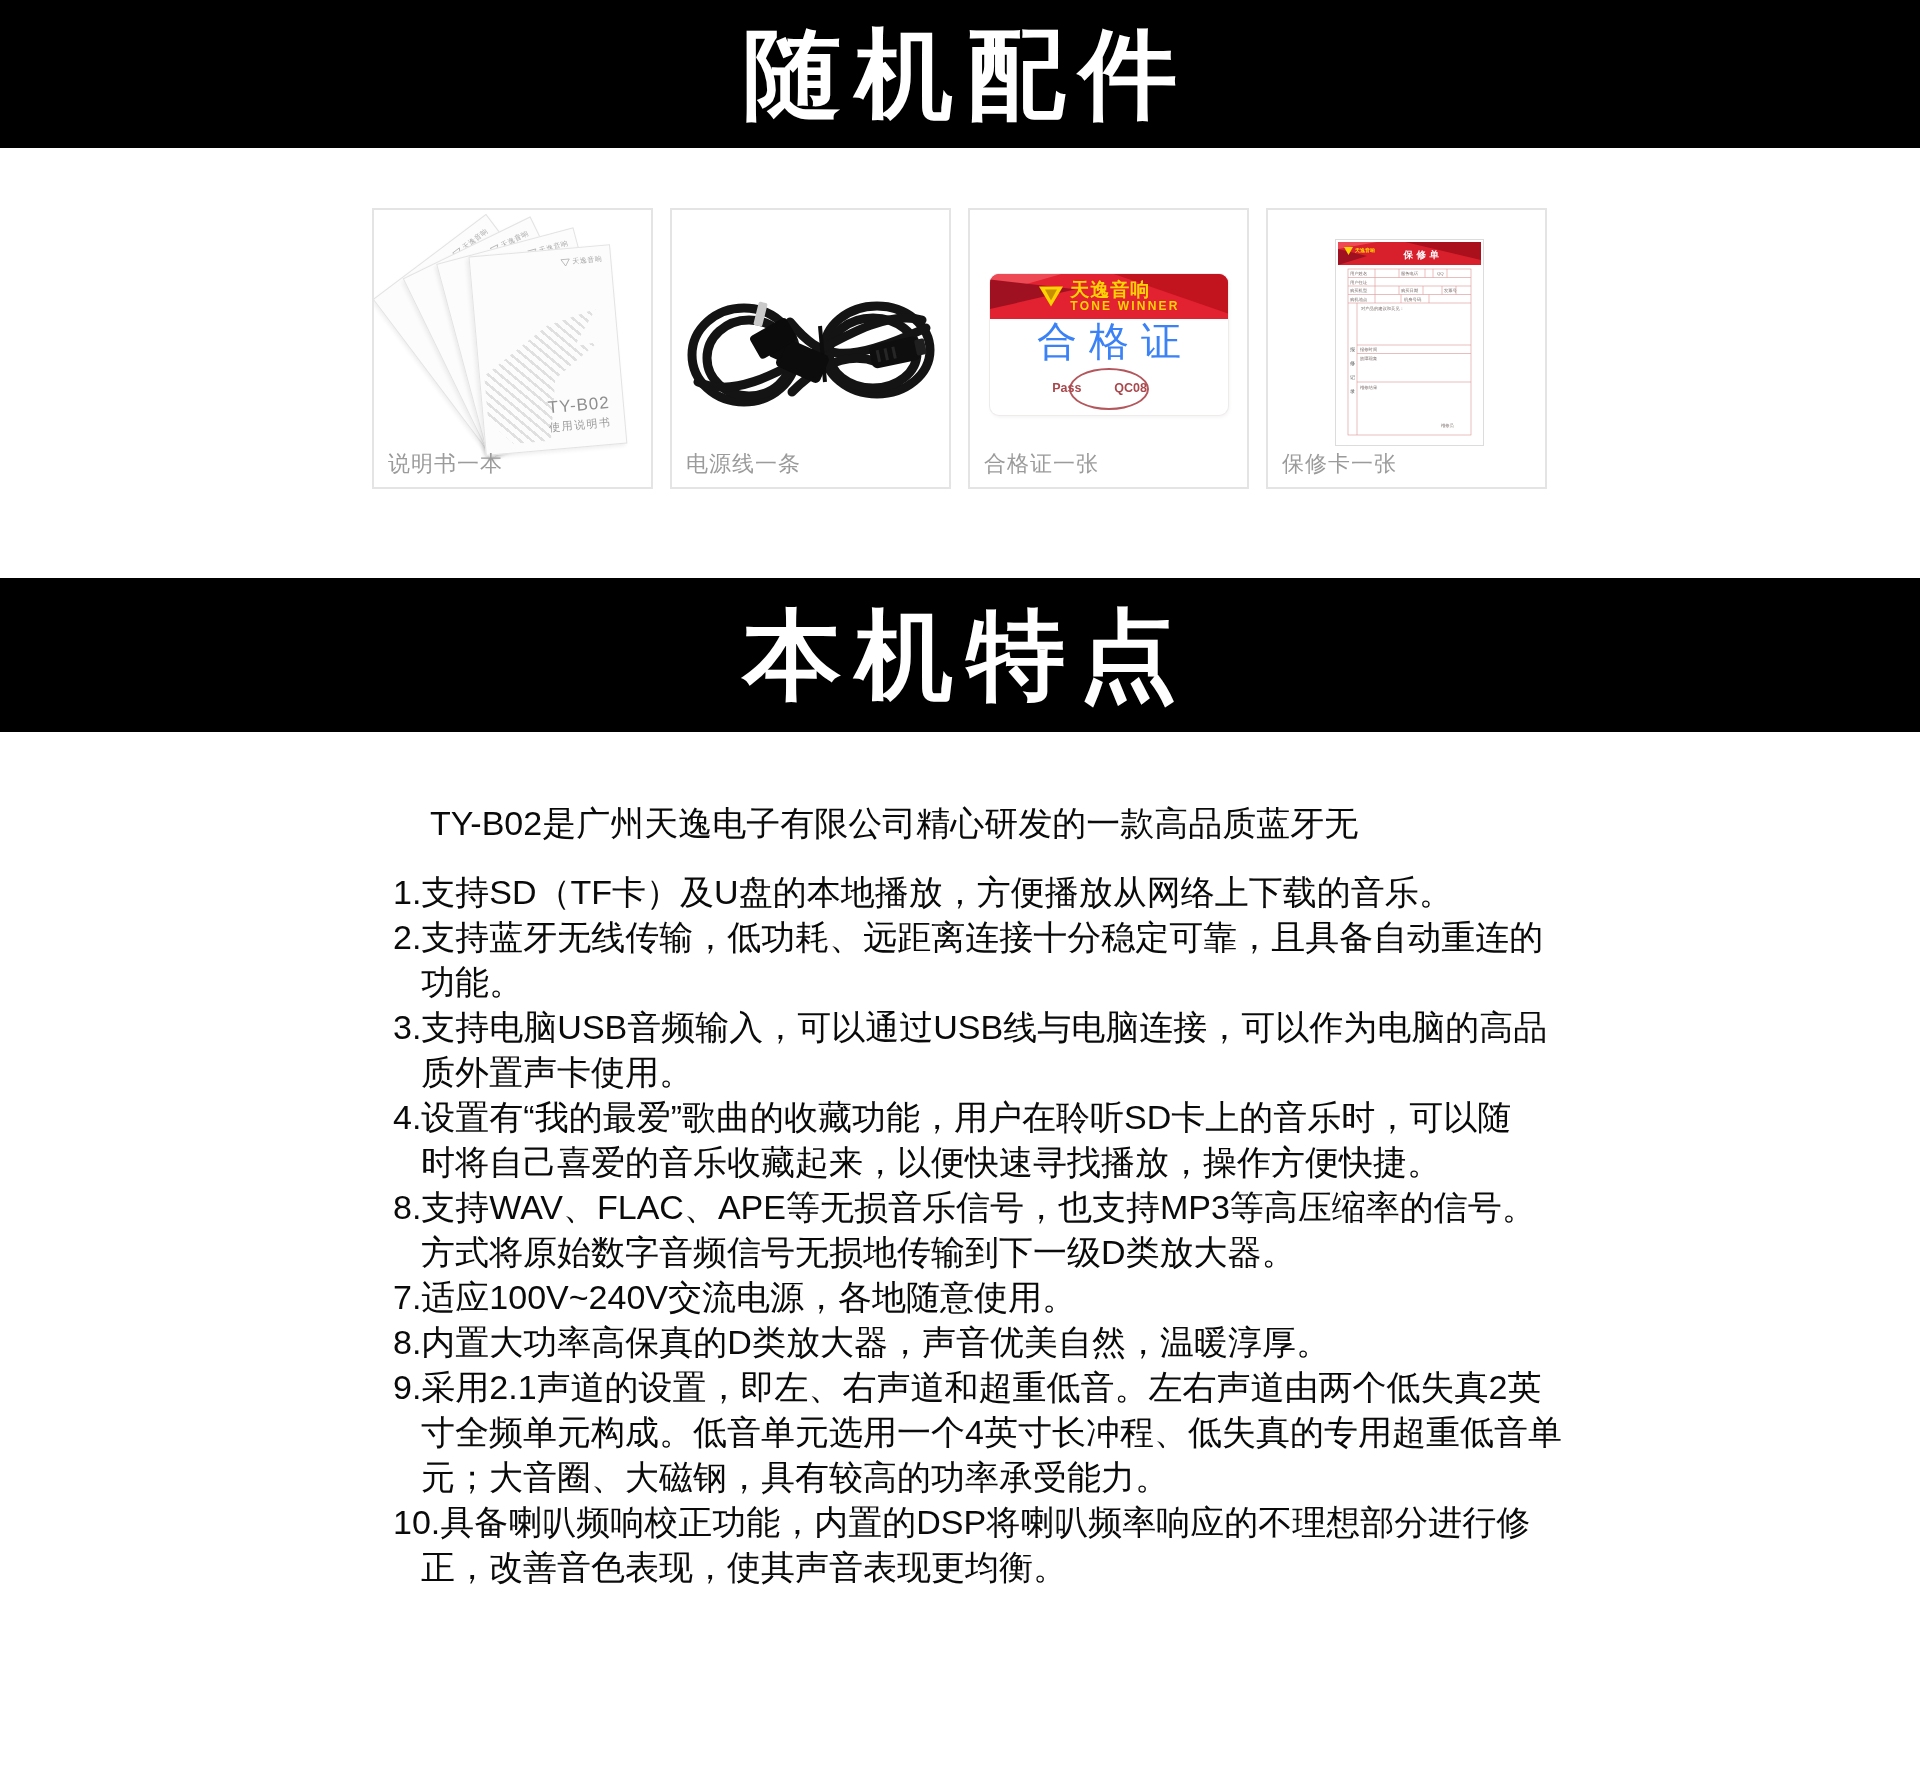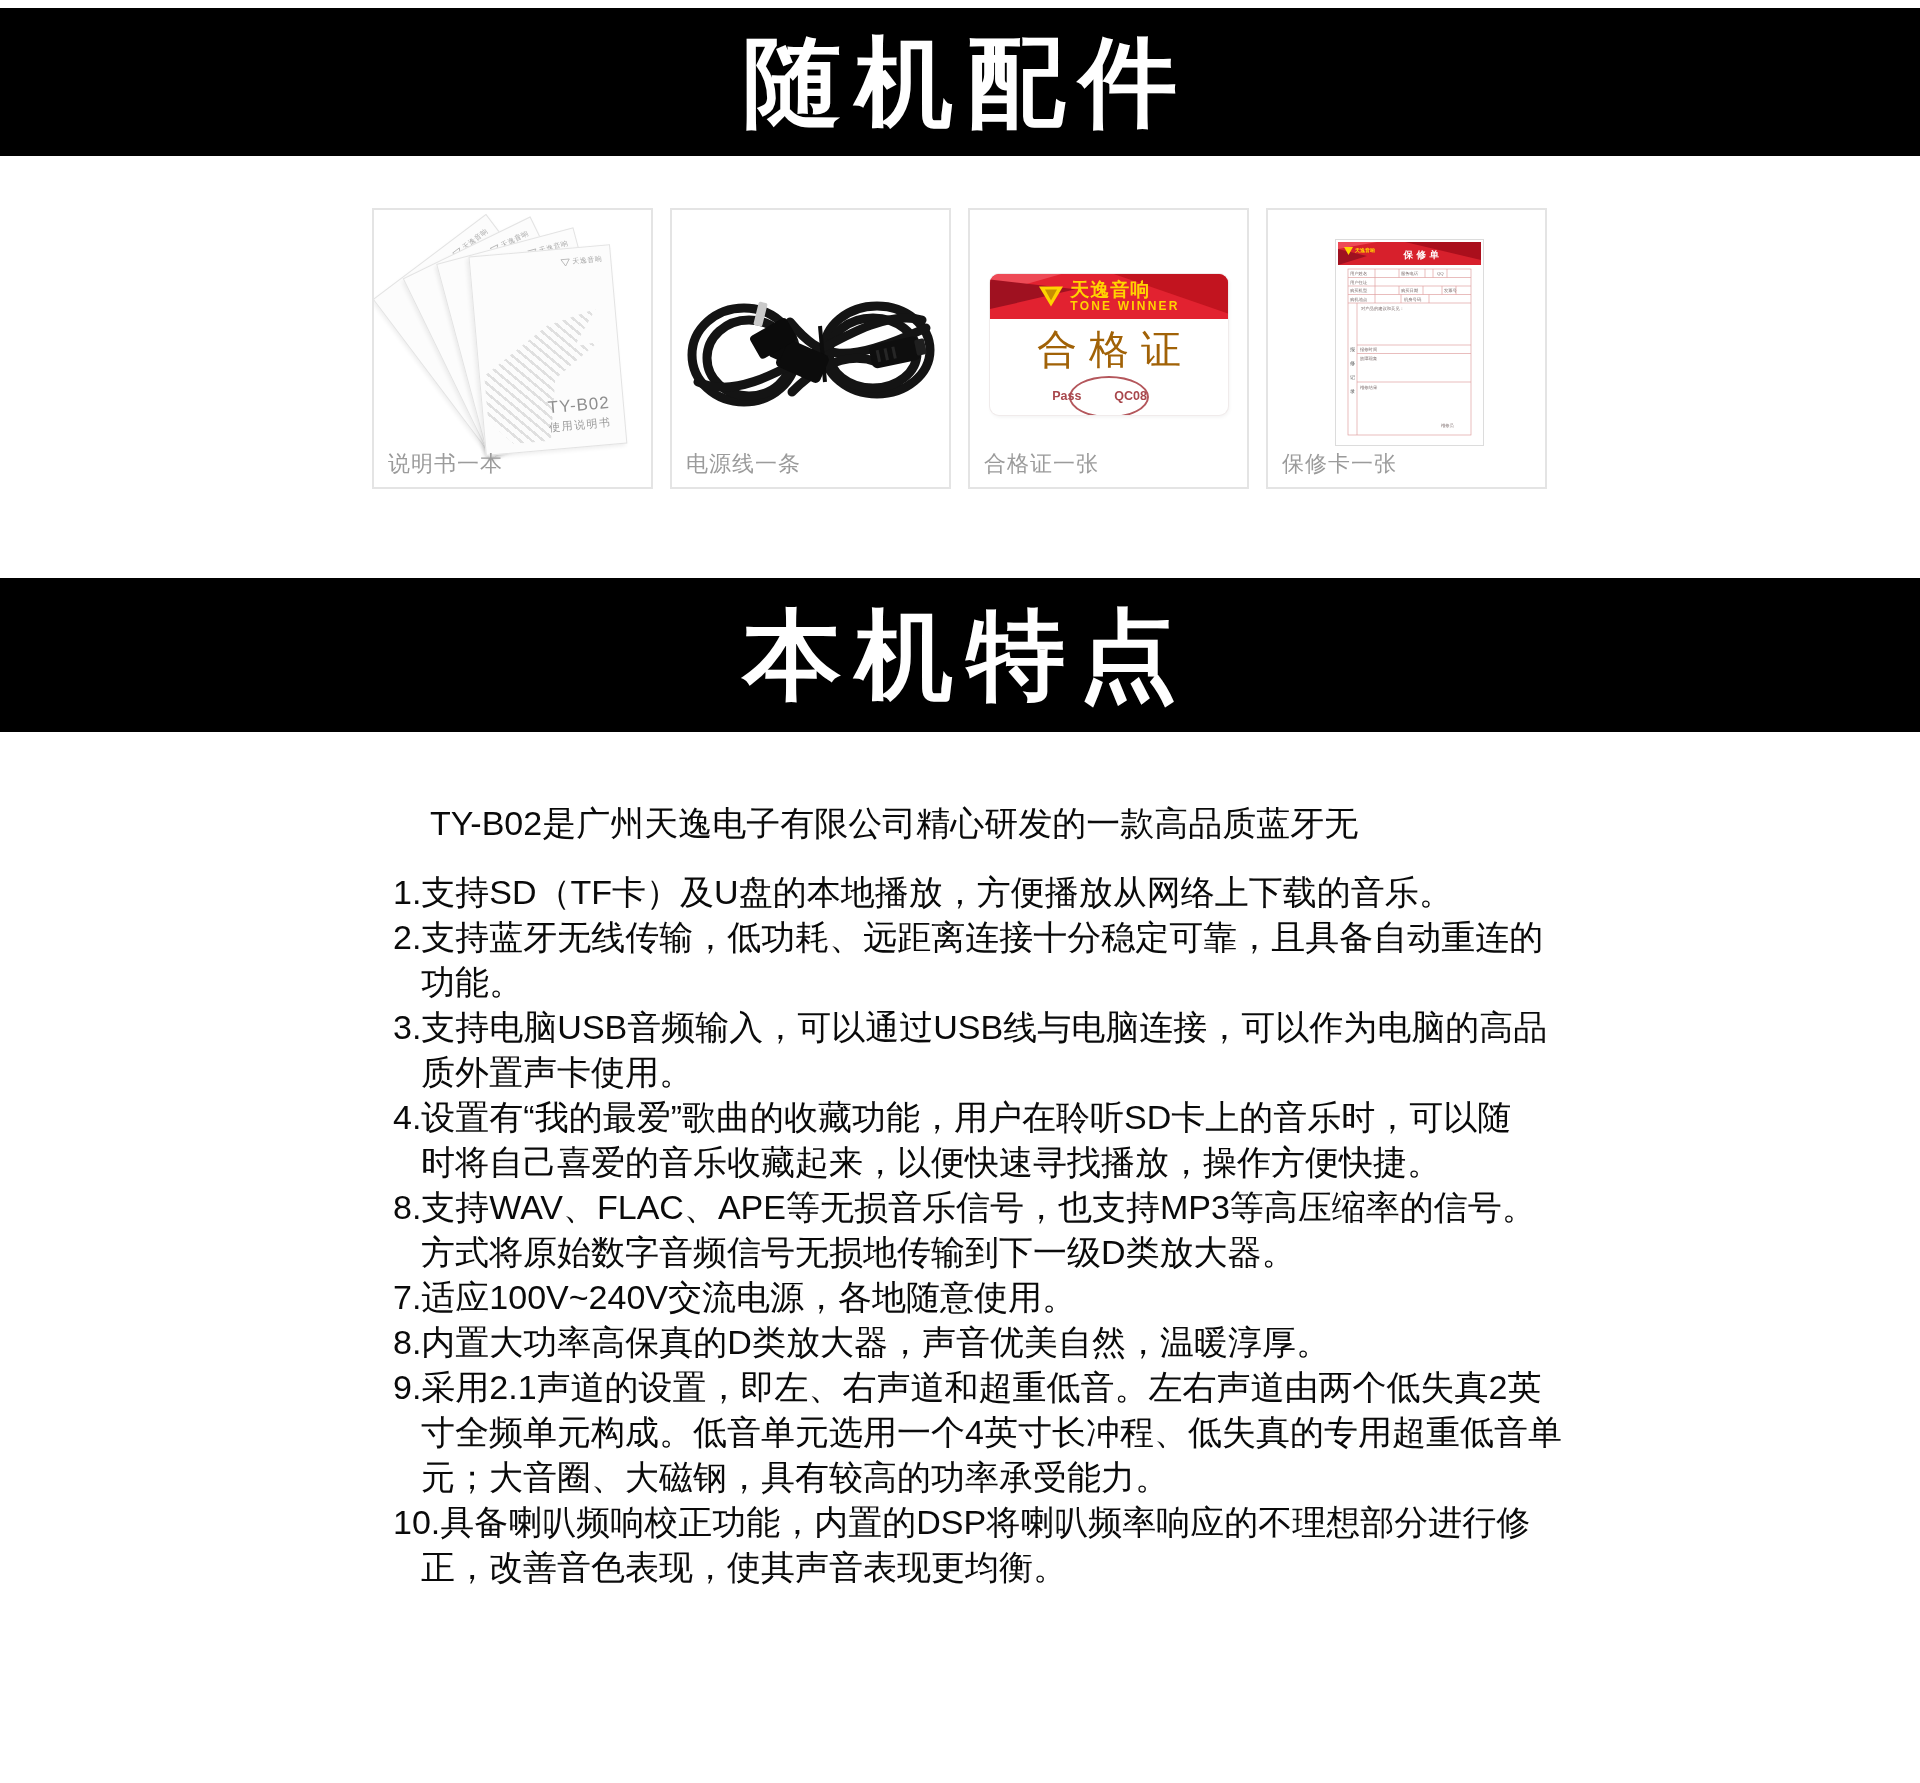--- a/index.html
+++ b/index.html
@@ -1,21 +1,21 @@
 <!DOCTYPE html>
 <html><head>
 <meta charset="utf-8">
 <style>
   html,body{margin:0;padding:0;}
   body{font-family:"Liberation Sans","DejaVu Sans",sans-serif;background:#fff;}
   #page{position:relative;width:1920px;height:1783px;background:#ffffff;overflow:hidden;}
 
   
   .banner{position:absolute;left:0;width:1920px;background:#000;display:flex;align-items:center;justify-content:center;}
-  #banner-top{top:8px;height:148px;}
+  #banner-top{top:0;height:148px;}
   #banner-feat{top:578px;height:154px;}
   .banner-title{color:#fff;font-size:98px;font-weight:900;letter-spacing:14px;padding-left:14px;line-height:1;}
 
   
   #acc-row{position:absolute;top:208px;left:372px;display:flex;gap:17px;}
   .acc-box{position:relative;width:281px;height:281px;box-sizing:border-box;background:#fff;border:2px solid #e4e4e4;overflow:hidden;}
   .acc-caption{position:absolute;left:14px;bottom:8px;font-size:22px;color:#9b9b9b;letter-spacing:1px;}
 
   
   .page{position:absolute;left:111px;top:45px;width:140px;height:198px;background:#fcfcfc;border:1px solid #e3e3e3;
@@ -39,21 +39,21 @@
         box-shadow:0 0 0 1px #f0ebeb,1px 2px 4px rgba(0,0,0,0.06);overflow:hidden;}
   .cert-head{position:relative;height:45px;background:#e22230;overflow:hidden;}
   .ch{position:absolute;inset:0;}
   .ch1{background:#ee4a56;clip-path:polygon(0 0,30% 0,0 45%);}
   .ch2{background:#9f1120;clip-path:polygon(0 12%,36% 34%,0 78%);}
   .ch3{background:#c2141f;clip-path:polygon(52% 0,100% 0,100% 88%);}
   .cert-logo{position:absolute;inset:0;display:flex;align-items:center;justify-content:center;gap:6px;}
   .cert-logo svg{width:26px;height:23px;}
   .cl-cn{font-size:19px;font-weight:900;color:#ffd400;letter-spacing:1px;line-height:1.05;}
   .cl-en{font-size:12px;font-weight:700;color:#ffd400;letter-spacing:2.2px;}
-  .cert-title{margin-top:8px;text-align:center;font-size:40px;color:#a16207;letter-spacing:12px;text-indent:12px;line-height:1.1;}
+  .cert-title{text-align:center;font-size:40px;color:#3b82f6;letter-spacing:12px;text-indent:12px;line-height:1.1;}
   .cert-stamp{width:80px;height:42px;margin:5px auto 0;border:2px solid #b4575c;border-radius:50%;
               display:flex;flex-direction:row;align-items:center;justify-content:flex-end;
               color:#a8474c;font-weight:700;font-size:12.5px;line-height:1.25;box-sizing:border-box;gap:33px;}
 
   
   .warr{position:absolute;left:67px;top:29px;}
 
   
   #features-text{position:absolute;left:393px;top:801px;width:1280px;font-size:34px;line-height:45px;color:#0a0a0a;}
   .bline{white-space:nowrap;}

